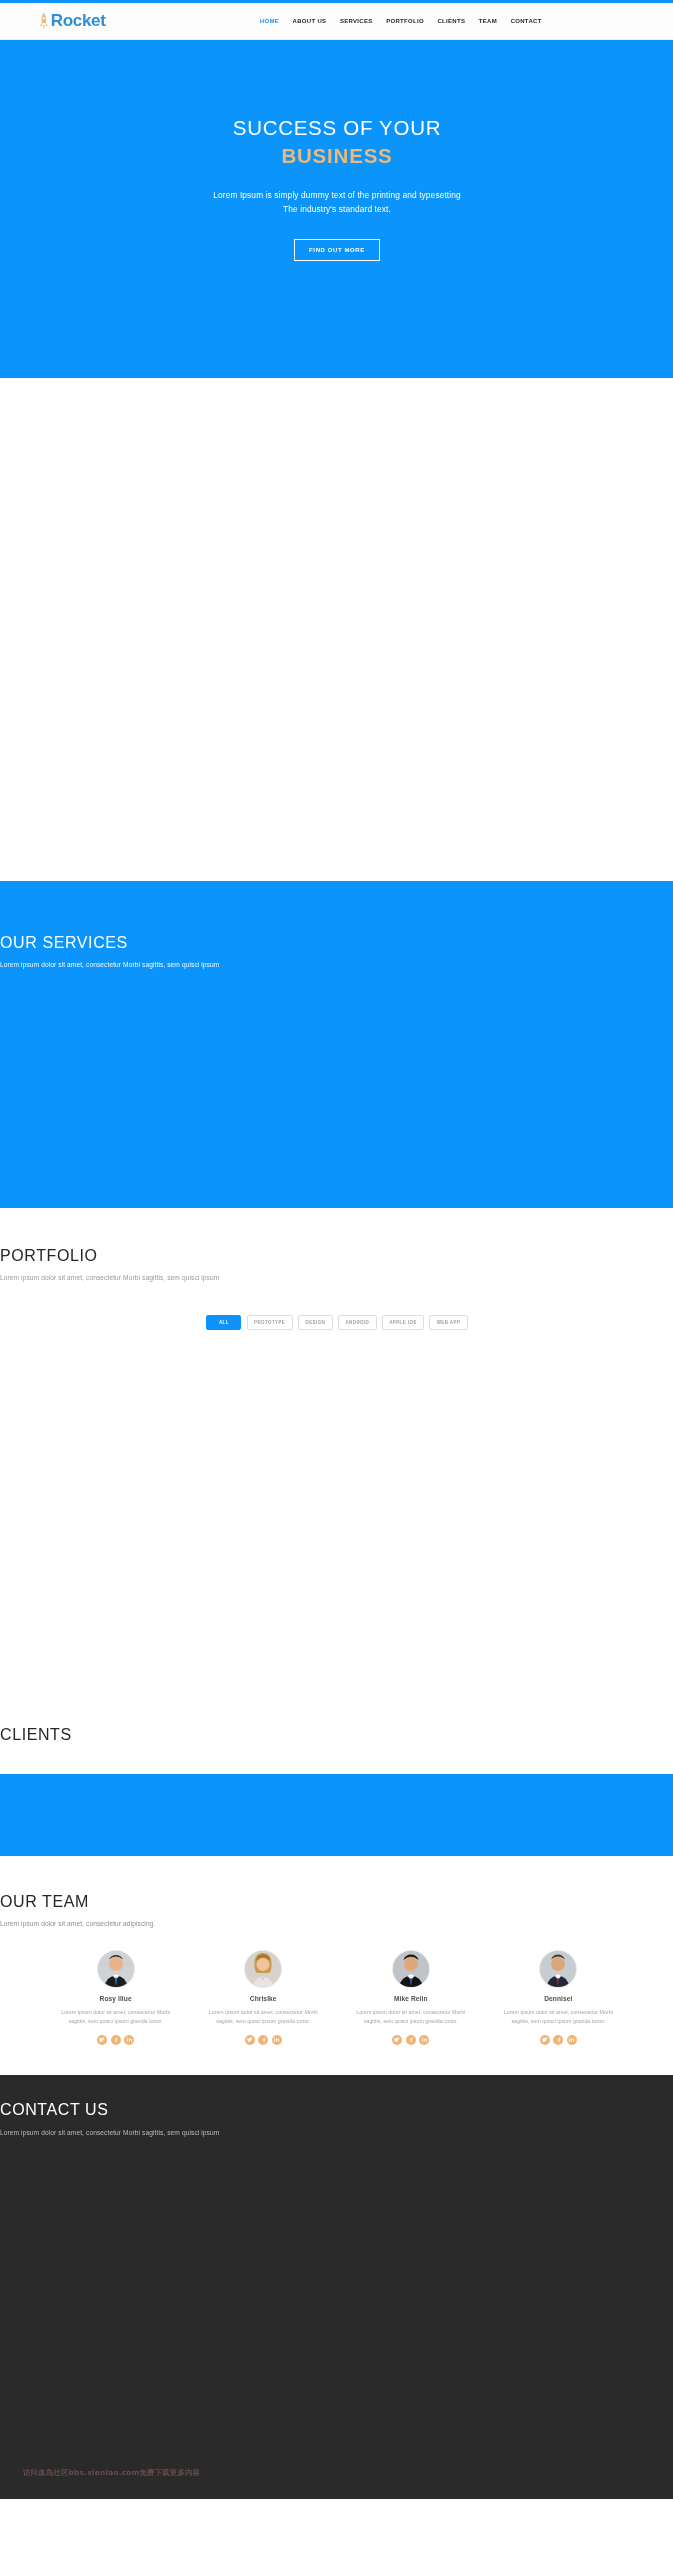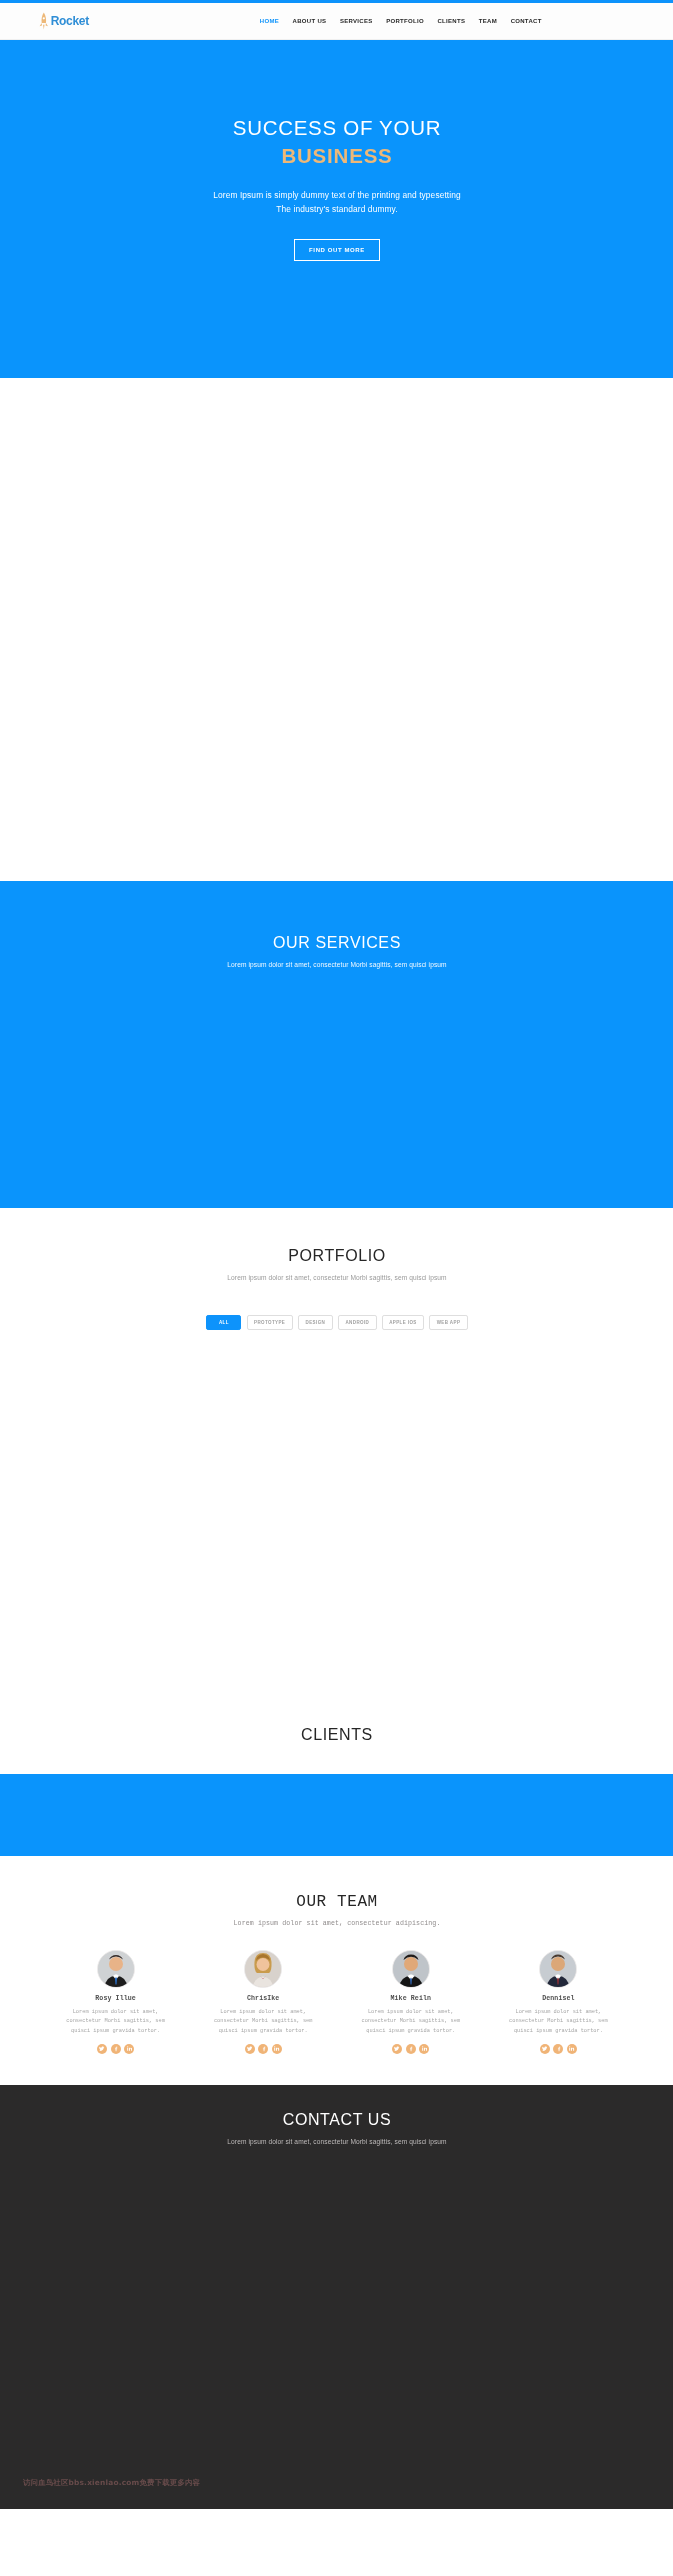--- a/index.html
+++ b/index.html
@@ -25,21 +25,21 @@
     position:relative;
   }
   .logo-wrap {
     display:flex;
     align-items:center;
     margin-left:38px;
     text-decoration:none;
   }
   .rocket-icon { width:11.6px; height:18px; margin-right:1.1px; display:block; }
   .logo-text {
-    font-size:12px;
+    font-size:17px;
     font-weight:bold;
     color:#2f8ed6;
     letter-spacing:-0.3px;
     font-family:"Liberation Sans", sans-serif;
   }
   .nav {
     display:flex;
     align-items:center;
     position:absolute;
     left:253px;
@@ -93,21 +93,21 @@
     font-size:6px;
     font-weight:bold;
     letter-spacing:0.6px;
     padding:6.8px 13.7px;
     cursor:pointer;
     font-family:"Liberation Sans", sans-serif;
   }
 
   
   .section { width:100%; position:relative; }
-  .sec-head { text-align:center; }
+  .sec-head { }
   .sec-title {
     font-size:16px;
     font-weight:300;
     letter-spacing:0.6px;
     color:#262626;
   }
   .sec-title.light { color:#ffffff; }
   .sec-sub {
     margin-top:9.5px;
     font-size:6.6px;
@@ -161,21 +161,21 @@
     color:#ffffff;
   }
   .portfolio-grid { height:274px; }
 
   
   .clients-white { background:#ffffff; height:68px; }
   .clients-white .sec-head { padding-top:20px; }
   .clients-band { background:#0a94fc; height:82px; }
 
   
-  .team { background:#ffffff; padding-bottom:30.5px;font-family:Liberation Mono, monospace; }
+  .team { background:#ffffff; padding-bottom:30.5px; }
   .team .sec-head { padding-top:37px; }
   .team-row {
     margin-top:23px;
     display:flex;
     justify-content:center;
     gap:11.6px;
   }
   .team-card {
     width:136px;
     text-align:center;
@@ -278,21 +278,21 @@
   </div>
 
   <section class="hero">
     <div class="hero-inner">
       <h1 class="hero-title">
         <span>SUCCESS OF YOUR</span><br>
         <span class="accent">BUSINESS</span>
       </h1>
       <p class="hero-sub">
         <span>Lorem Ipsum is simply dummy text of the printing and typesetting</span><br>
-        <span>The industry's standard dummy.</span>
+        <span>The industry's standard text.</span>
       </p>
       <button class="hero-btn">FIND OUT MORE</button>
     </div>
   </section>
 
   <section class="section about"></section>
 
   <section class="section services">
     <div class="sec-head">
       <h2 class="sec-title light">OUR SERVICES</h2>

